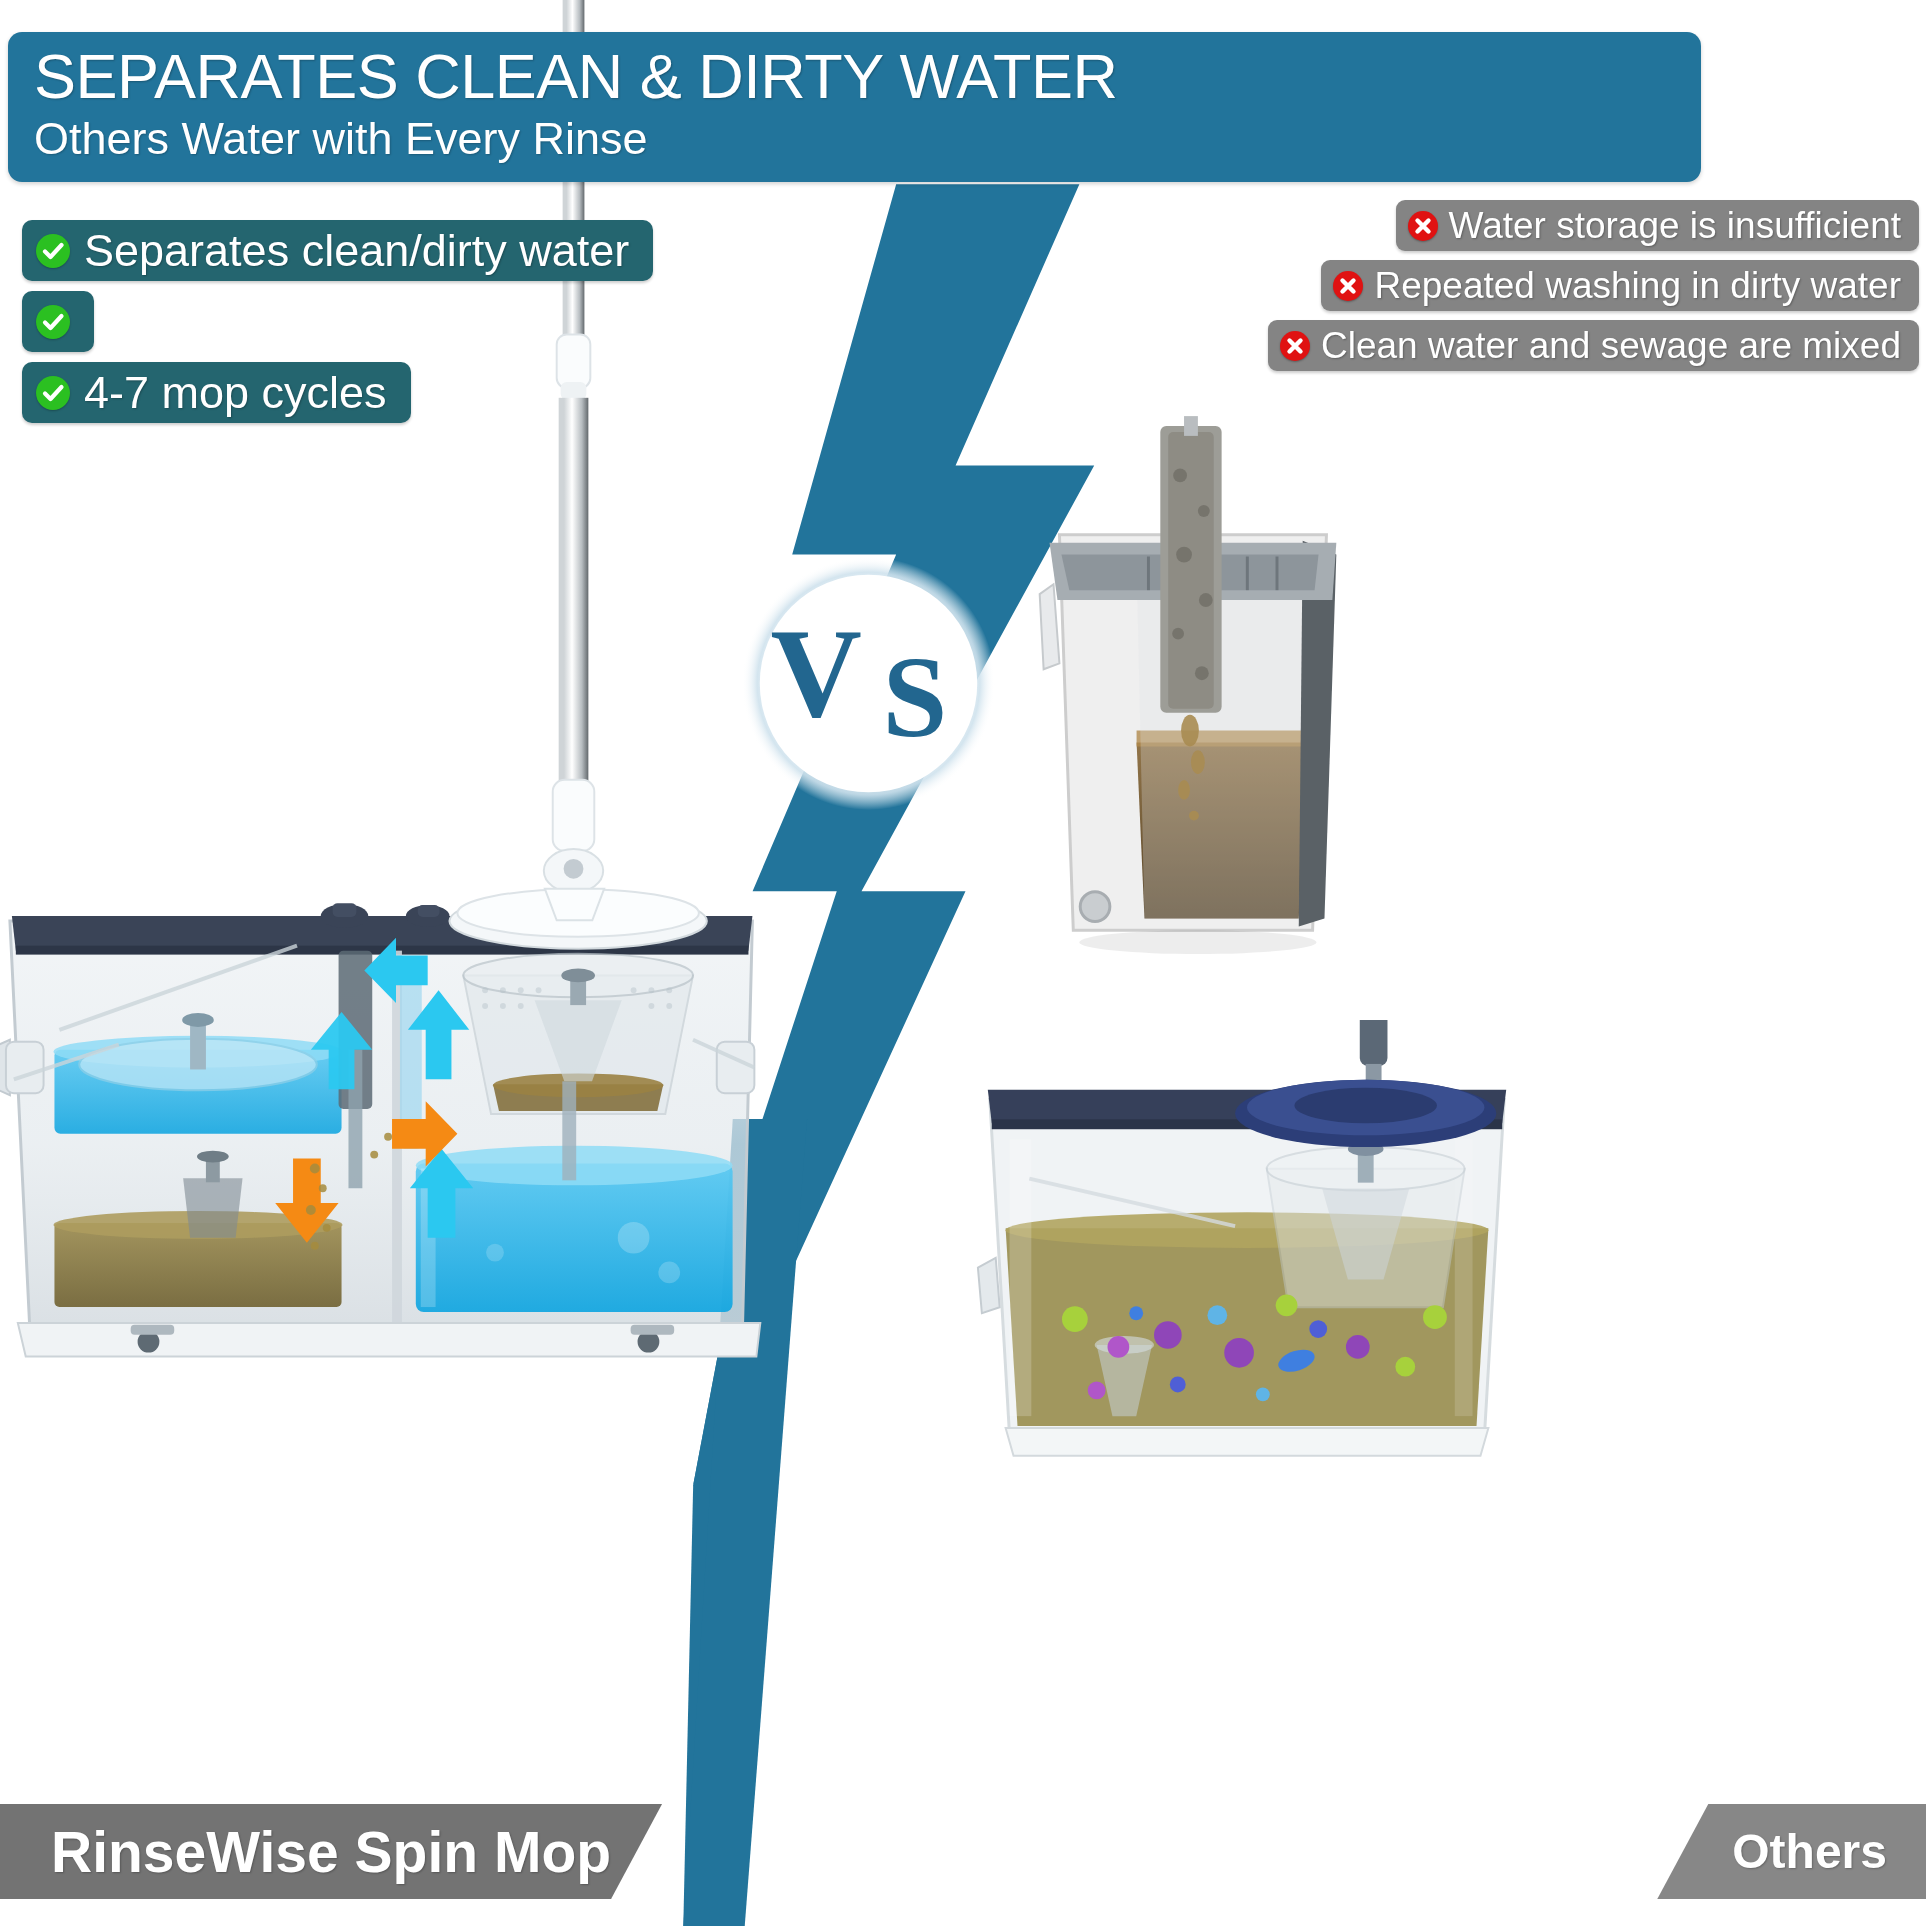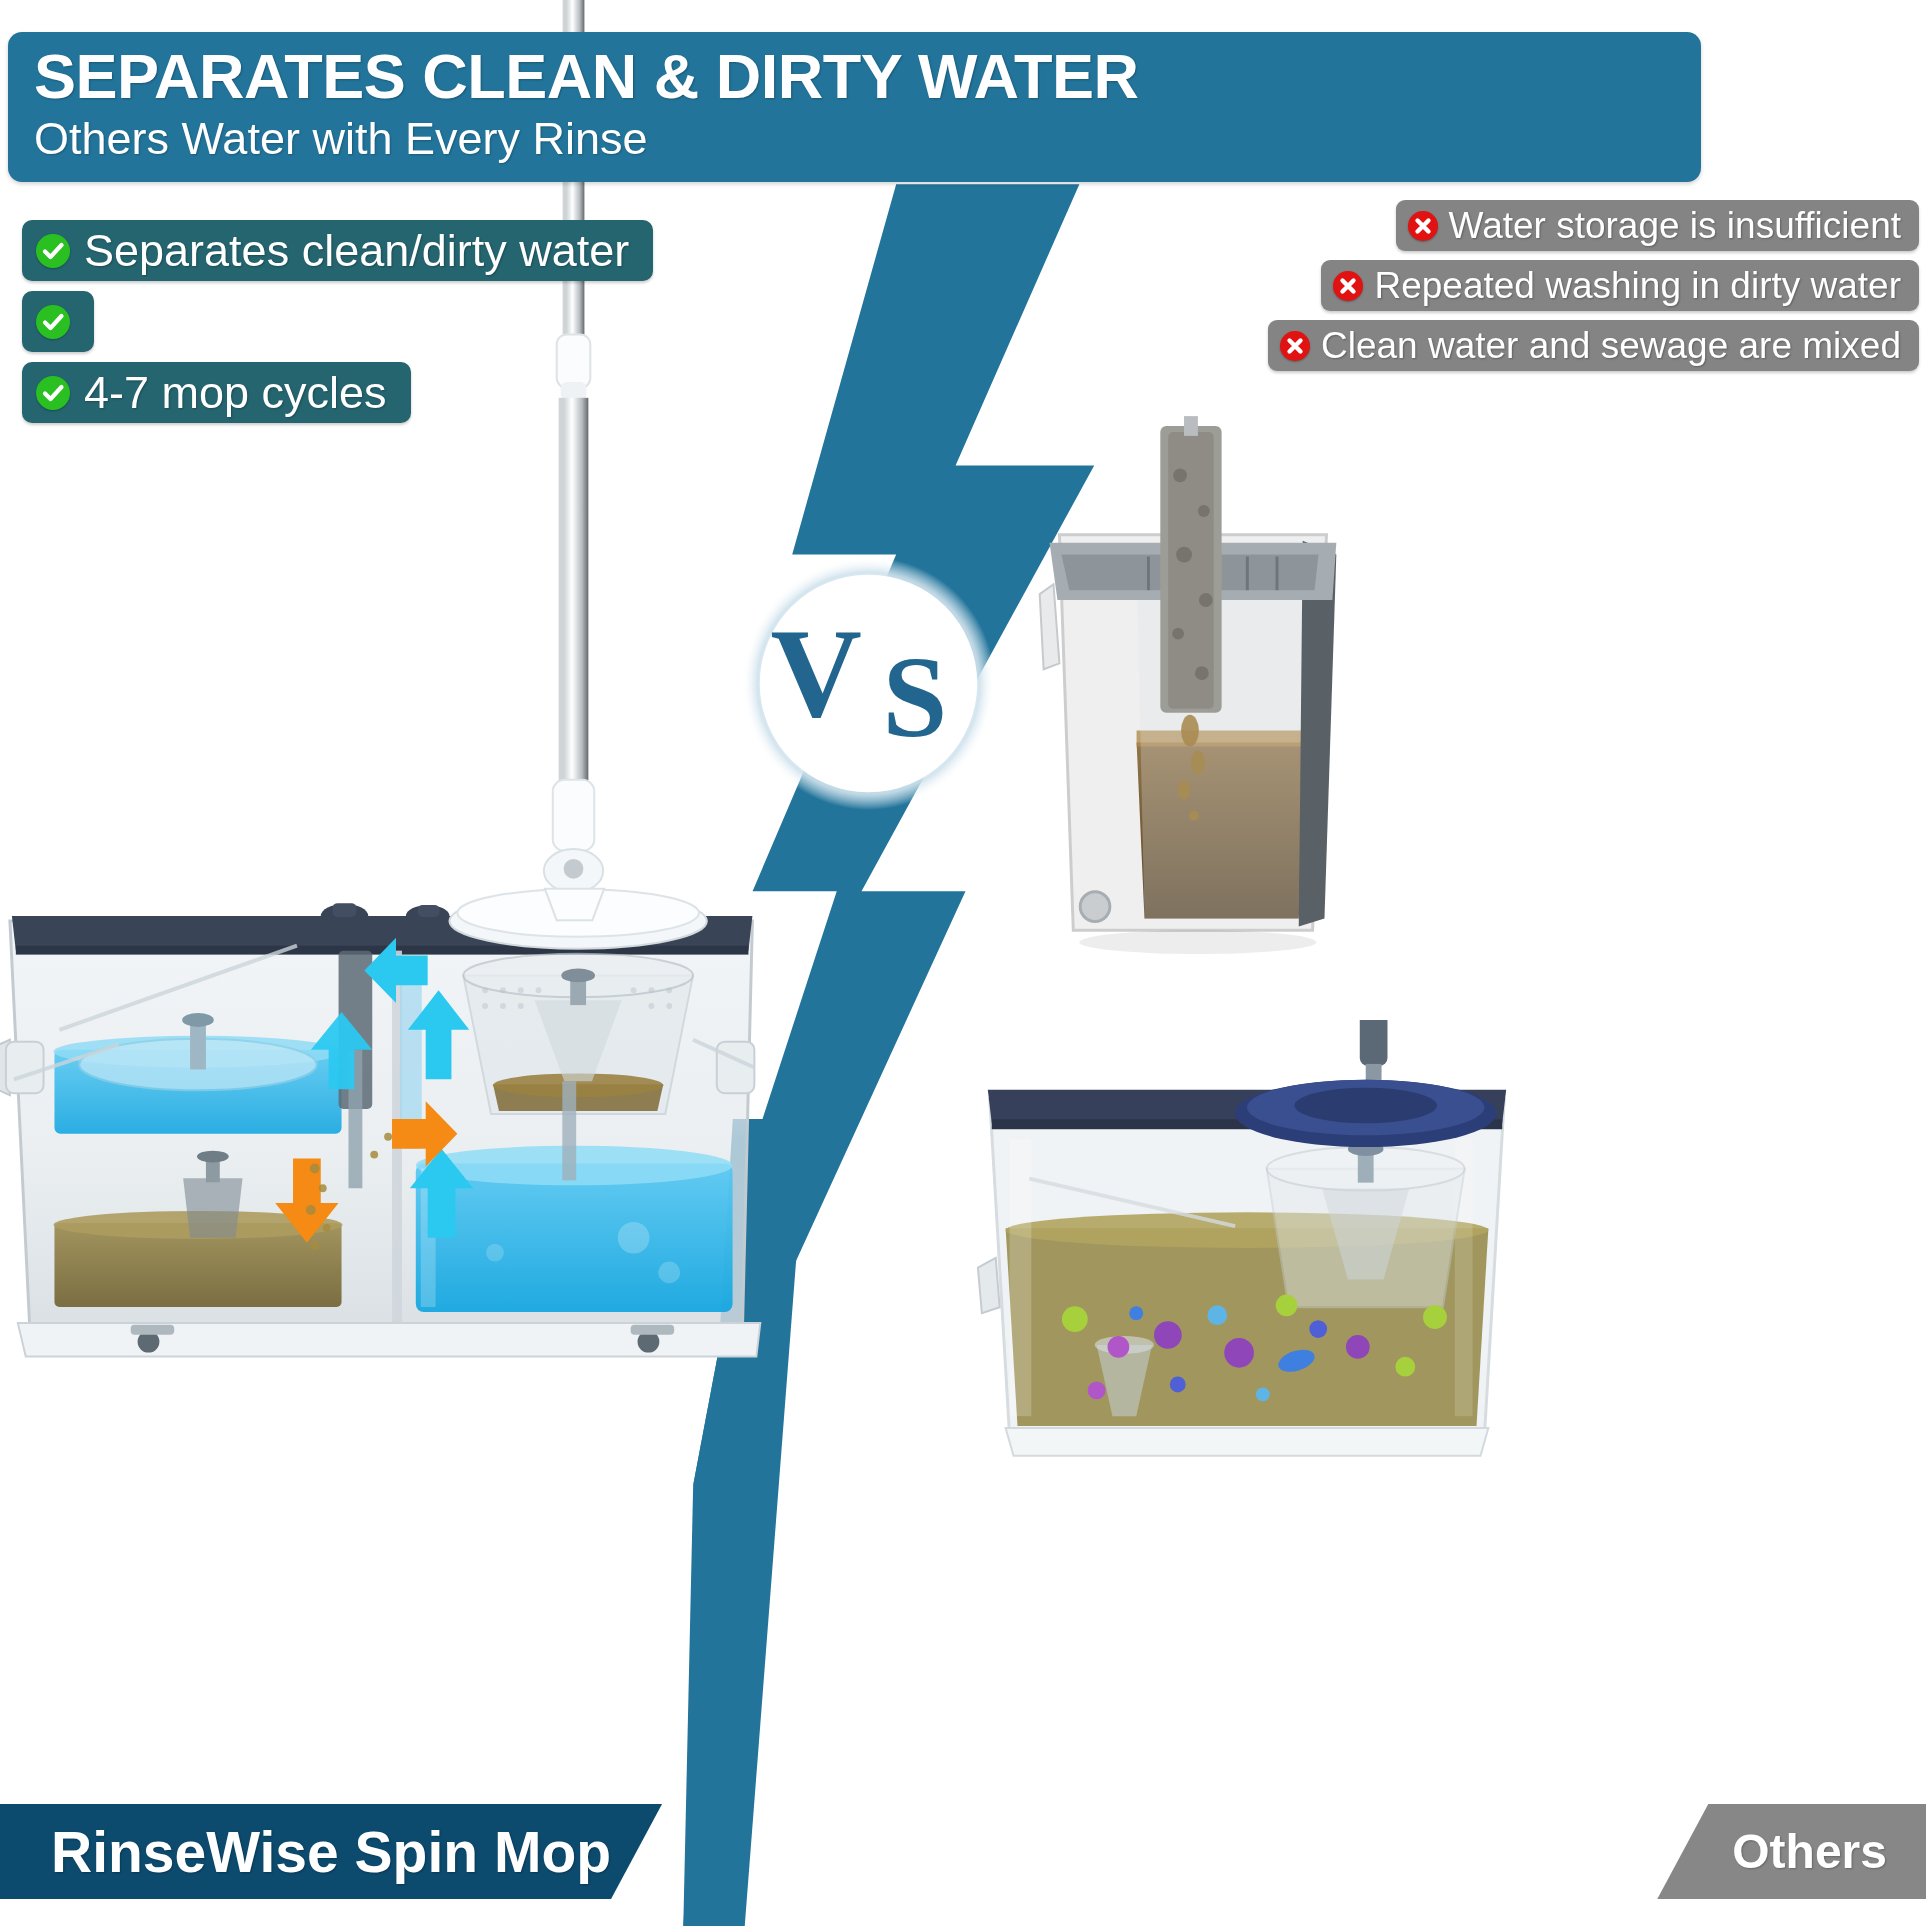--- a/index.html
+++ b/index.html
@@ -22,21 +22,21 @@
     width: 1693px; height: 150px;
     background: #22749b;
     border-radius: 14px;
     padding: 12px 26px 0 26px;
     box-shadow: 0 2px 4px rgba(0,0,0,.18);
     z-index: 40;
   }
   .header-title {
     color: #ffffff;
     font-size: 63px;
-    font-weight: bold;
+    font-weight: normal;
     line-height: 1.02;
     letter-spacing: -0.5px;
     white-space: nowrap;
     text-shadow: 1px 1px 2px rgba(0,0,0,.25);
   }
   .header-sub {
     color: #ffffff;
     font-size: 45px;
     font-weight: normal;
     line-height: 1.2;
@@ -139,21 +139,21 @@
   
   #others-flat { left: 1010px; top: 416px; width: 356px; height: 554px; }
   
   #others-bucket { left: 970px; top: 1020px; width: 554px; height: 446px; }
 
   
   .label-left {
     position: absolute;
     left: 0px; bottom: 28px;
     height: 95px;
-    background: #0c4a6e;
+    background: #737373;
     z-index: 50;
     display: flex; align-items: center;
     padding: 0 51px 0 51px;
     clip-path: polygon(0 0, 100% 0, calc(100% - 51px) 100%, 0 100%);
     box-shadow: 0 2px 4px rgba(0,0,0,.2);
   }
   .label-left .txt {
     color: #fff; font-size: 57px; font-weight: bold; white-space: nowrap;
     text-shadow: 1px 1px 2px rgba(0,0,0,.25);
   }

